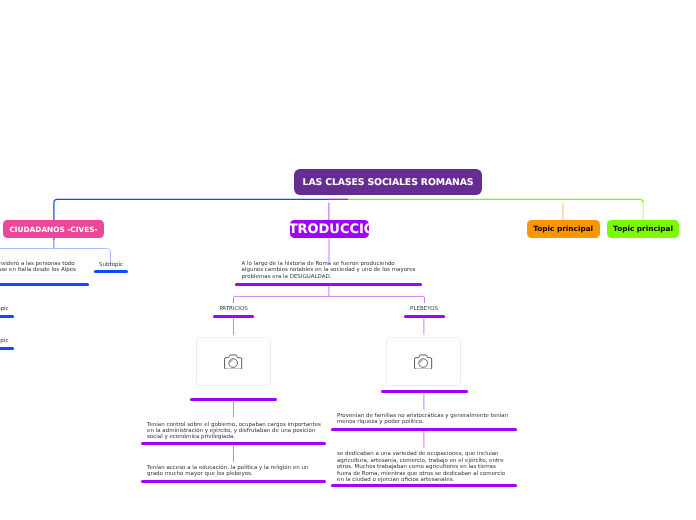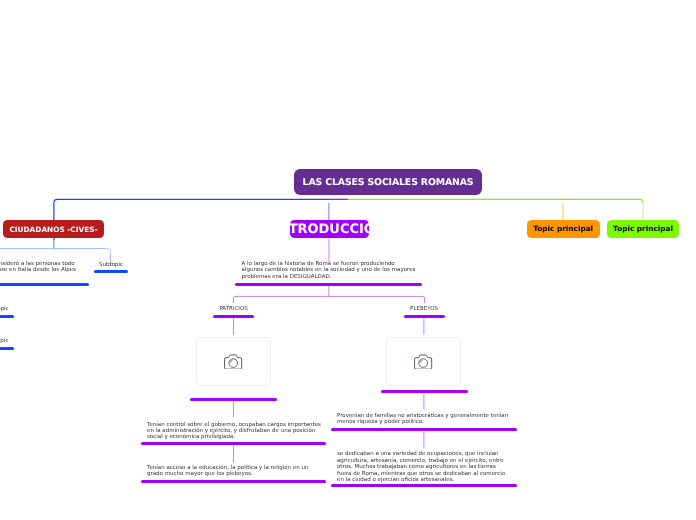--- a/index.html
+++ b/index.html
@@ -41,21 +41,21 @@
     <path d="M233.5,445.5 L233.5,462.2" fill="none" stroke="#CC80FD" stroke-width="1"></path>
     <path d="M423.9,318.3 L423.9,334.7" fill="none" stroke="#CC80FD" stroke-width="1"></path>
     <path d="M423.9,393.5 L423.9,409.5" fill="none" stroke="#CC80FD" stroke-width="1"></path>
     <path d="M423.9,431 L423.9,447.5" fill="none" stroke="#CC80FD" stroke-width="1"></path>
   </svg>
 
   <div class="node" id="n-root" style="left:254px;top:169px;width:188px;height:26px;border-radius:6px;background:#652D91;color:#fff;font-size:9.4px;letter-spacing:-0.15px;margin-left:40px;">
     <span>LAS CLASES SOCIALES ROMANAS</span>
   </div>
 
-  <div class="node" id="n-ciu" style="left:3.1px;top:220.3px;width:100.8px;height:17.6px;background:#b91c1c;color:#fff;font-size:7.35px;letter-spacing:0px;">
+  <div class="node" id="n-ciu" style="left:3.1px;top:220.3px;width:100.8px;height:17.6px;background:#ec4899;color:#fff;font-size:7.35px;letter-spacing:0px;">
     <span>CIUDADANOS -CIVES-</span>
   </div>
 
   <div class="node" id="n-intro" style="left:289.9px;top:220.3px;width:78.9px;height:17.5px;background:#9F00FF;color:#fff;font-size:13px;letter-spacing:0px;">
     <span>INTRODUCCIÓN</span>
   </div>
 
   <div class="node" id="n-orange" style="left:526.5px;top:220.3px;width:73.3px;height:17.3px;background:#FF9500;color:#000000;font-size:7.35px;letter-spacing:0px;">
     <span>Topic principal</span>
   </div>

